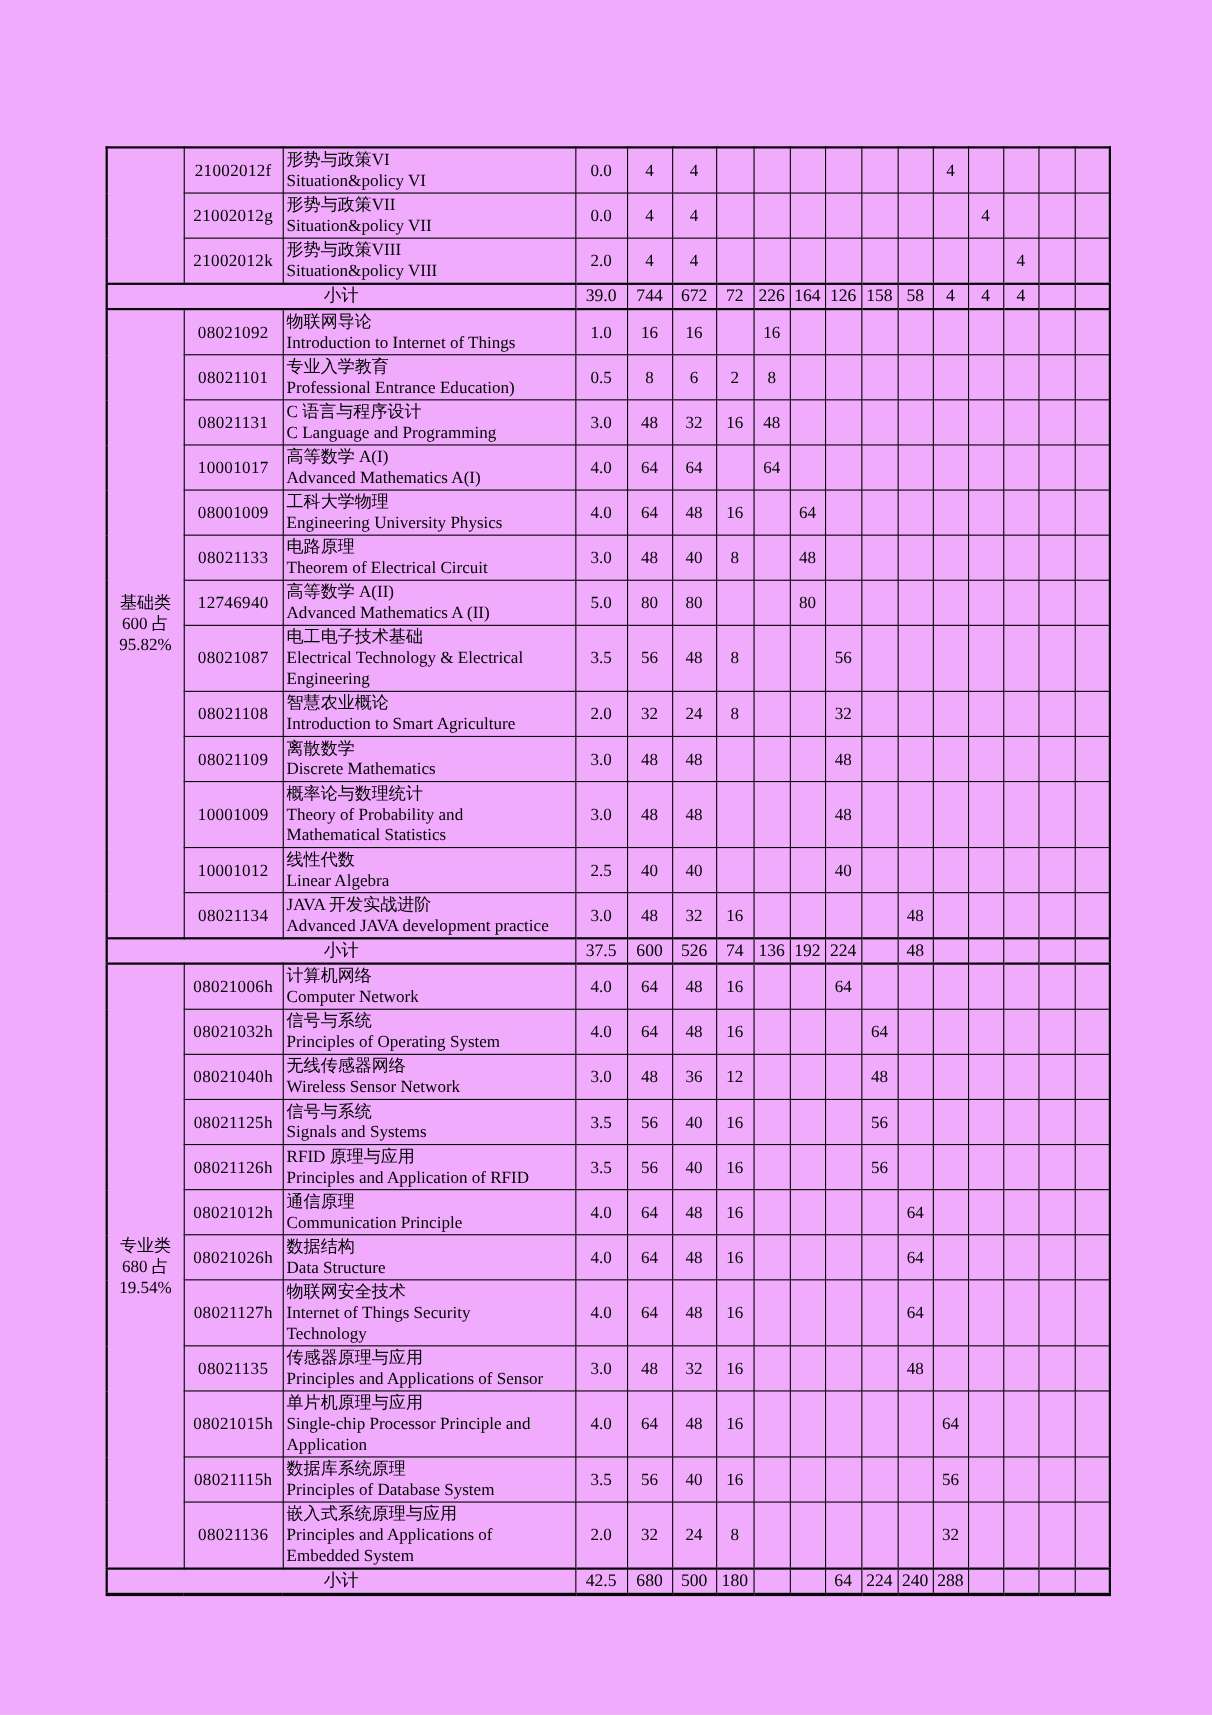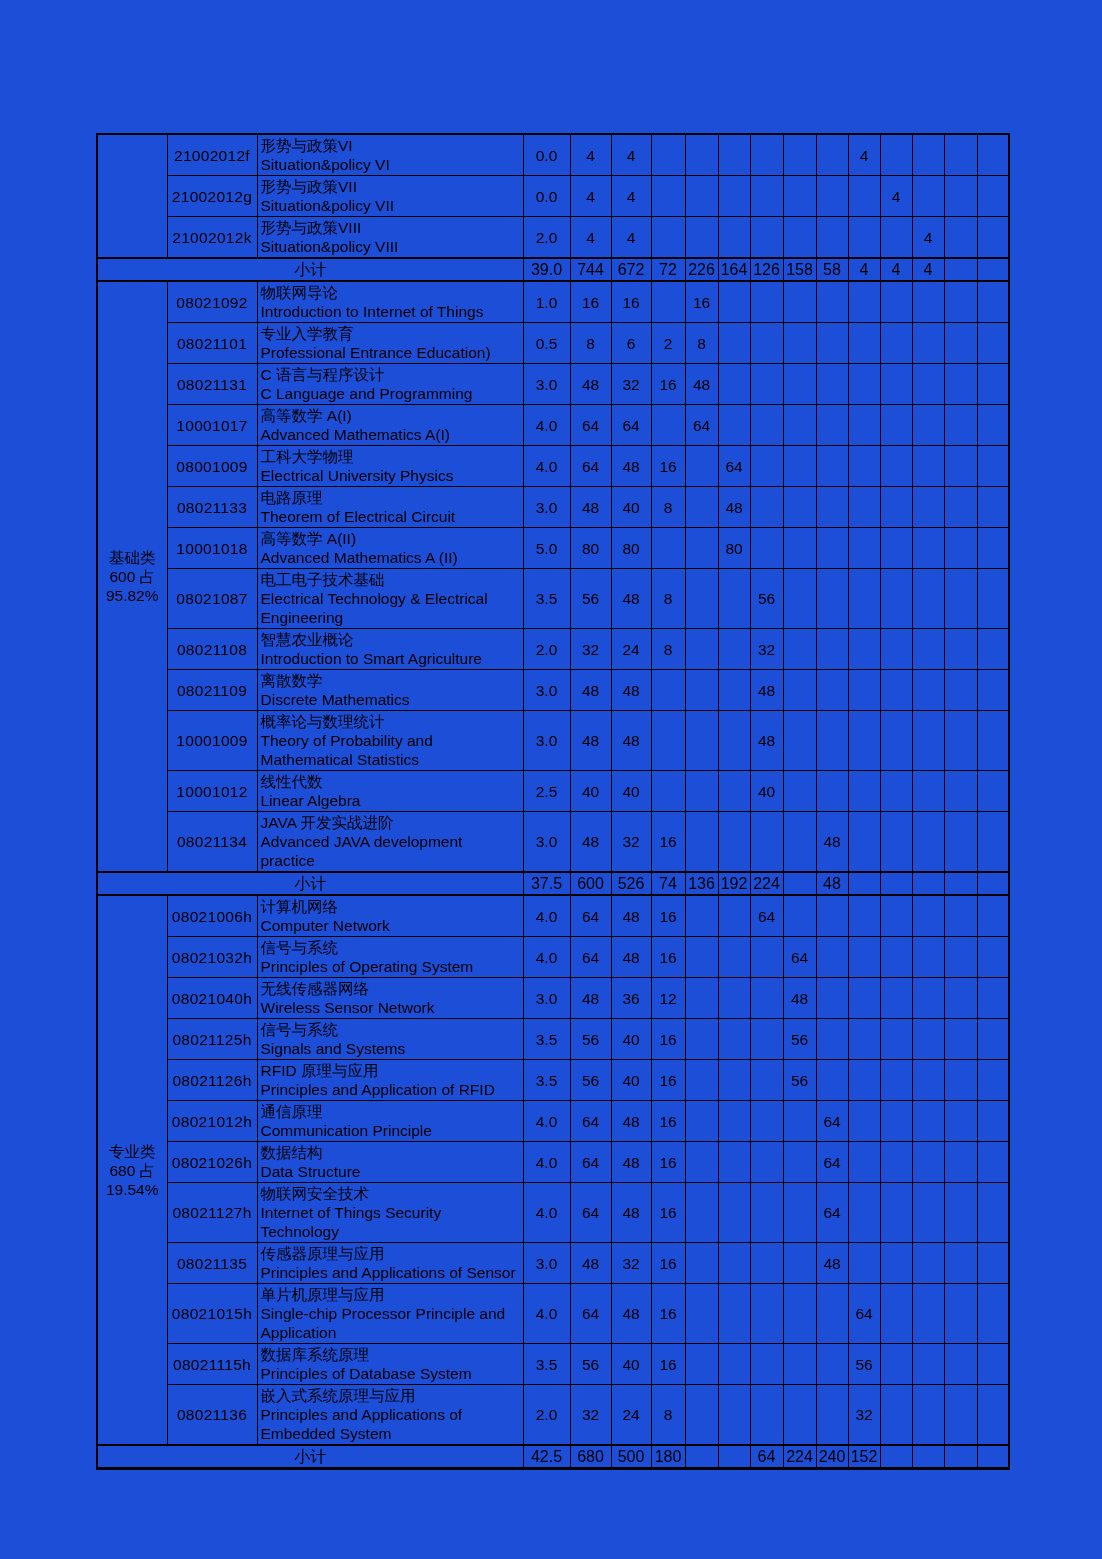--- a/index.html
+++ b/index.html
@@ -1,20 +1,20 @@
 <!DOCTYPE html>
 <html><head>
 <meta charset="utf-8">
 <style>
   html,body{margin:0;padding:0;background:#fff;}
   .page{
     position:relative;
     width:1102px;height:1559px;
-    background:#1d4ed8;
-    font-family:Liberation Sans, sans-serif;
+    background:#f0abfc;
+    font-family:Liberation Serif, serif;
     color:#000;
     overflow:hidden;
   }
   table.curriculum{
     position:absolute;left:96px;top:133px;
     width:912px;
     border-collapse:collapse;
     table-layout:fixed;
     border:2px solid #000;
   }
@@ -230,21 +230,21 @@
           <td></td>
           <td></td>
           <td></td>
           <td></td>
           <td></td>
         </tr>
         <tr class="course-row">
           <td class="code-cell">08001009</td>
           <td class="name-cell">
             <div>工科大学物理</div>
-            <div>Electrical University Physics</div>
+            <div>Engineering University Physics</div>
           </td>
           <td>4.0</td>
           <td>64</td>
           <td>48</td>
           <td>16</td>
           <td></td>
           <td>64</td>
           <td></td>
           <td></td>
           <td></td>
@@ -269,21 +269,21 @@
           <td></td>
           <td></td>
           <td></td>
           <td></td>
           <td></td>
           <td></td>
           <td></td>
           <td></td>
         </tr>
         <tr class="course-row">
-          <td class="code-cell">10001018</td>
+          <td class="code-cell">12746940</td>
           <td class="name-cell">
             <div>高等数学 A(II)</div>
             <div>Advanced Mathematics A (II)</div>
           </td>
           <td>5.0</td>
           <td>80</td>
           <td>80</td>
           <td></td>
           <td></td>
           <td>80</td>
@@ -707,21 +707,21 @@
           <td colspan="3">小计</td>
           <td>42.5</td>
           <td>680</td>
           <td>500</td>
           <td>180</td>
           <td></td>
           <td></td>
           <td>64</td>
           <td>224</td>
           <td>240</td>
-          <td>152</td>
+          <td>288</td>
           <td></td>
           <td></td>
           <td></td>
           <td></td>
         </tr>
       </tbody>
     </table>
 </div>
 
 </body></html>

